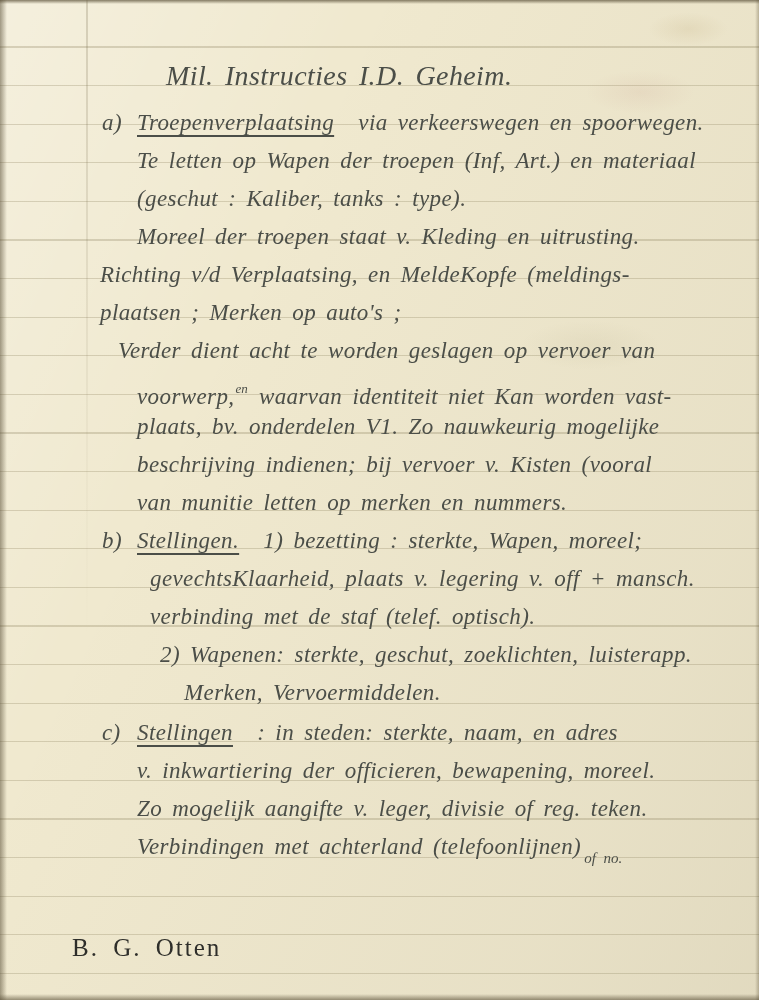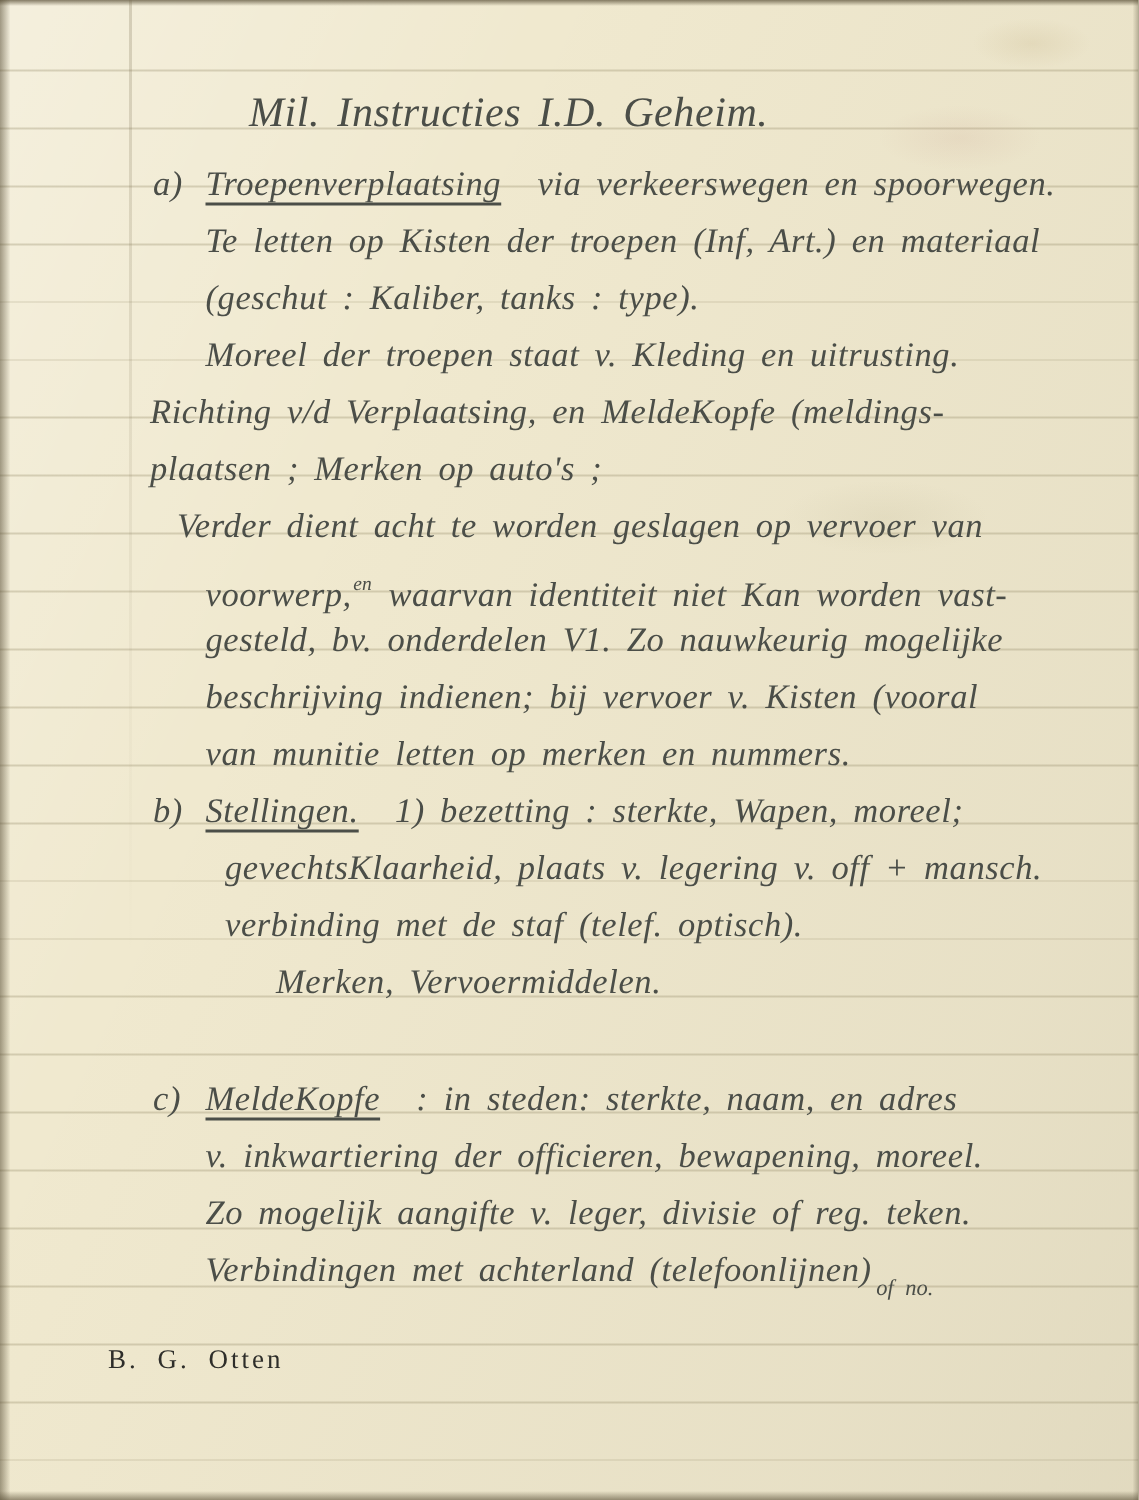--- a/index.html
+++ b/index.html
@@ -57,22 +57,22 @@
   .rest{margin-left:14px;}
   .pl118{padding-left:118px;}
   .pl126{}
   .pl146{padding-left:100px;}
   .pl150{padding-left:150px;font-style:italic;}
   .pl160{padding-left:160px;}
   .pl184{padding-left:184px;}
   .sup{font-size:13px;vertical-align:11px;letter-spacing:0;margin:0 1px;}
   .subnote{font-size:15px;vertical-align:-9px;letter-spacing:0;margin-left:3px;}
   .signature{
-    position:absolute;left:72px;top:896px;
-    font-size:18px;letter-spacing:2px;word-spacing:6px;
+    position:absolute;left:72px;top:934px;
+    font-size:25px;letter-spacing:2px;word-spacing:6px;
     color:var(--signature_ink);font-style:normal;white-space:nowrap;text-align:right;
   }
 </style>
 </head>
 <body>
 
 <div class="page">
 
   <div class="edge edge-top"></div>
   <div class="edge edge-left"></div>
@@ -84,49 +84,50 @@
   <div class="stain stain-3"></div>
 
   <div class="hand title">Mil. Instructies I.D.   Geheim.</div>
 
   <div class="sec sec-a hand">
     <div class="ln">
       <span class="label">a)</span>
       <span class="und">Troepenverplaatsing</span>
       <span class="rest">via verkeerswegen en spoorwegen.</span>
     </div>
-    <div class="ln">Te letten op Kisten der troepen (Inf, Art.) en materiaal</div>
+    <div class="ln">Te letten op Wapen der troepen (Inf, Art.) en materiaal</div>
     <div class="ln">(geschut : Kaliber, tanks : type).</div>
     <div class="ln">Moreel der troepen staat v. Kleding en uitrusting.</div>
     <div class="ln pl146">Richting v/d Verplaatsing, en MeldeKopfe (meldings-</div>
     <div class="ln pl146">plaatsen ; Merken op auto's ;</div>
     <div class="ln pl118">Verder dient acht te worden geslagen op vervoer van</div>
     <div class="ln pl126">
       <span>voorwerp,</span><span class="sup">en</span><span> waarvan identiteit niet Kan worden vast-</span>
     </div>
-    <div class="ln pl126">gesteld, bv. onderdelen V1. Zo nauwkeurig mogelijke</div>
+    <div class="ln pl126">plaats, bv. onderdelen V1. Zo nauwkeurig mogelijke</div>
     <div class="ln">beschrijving indienen; bij vervoer v. Kisten (vooral</div>
     <div class="ln">van munitie letten op merken en nummers.</div>
   </div>
 
   <div class="sec sec-b hand">
     <div class="ln">
       <span class="label">b)</span>
       <span class="und">Stellingen.</span>
       <span class="rest">1) bezetting : sterkte, Wapen, moreel;</span>
     </div>
     <div class="ln pl150">gevechtsKlaarheid, plaats v. legering v. off + mansch.</div>
     <div class="ln pl150">verbinding met de staf (telef. optisch).</div>
+    <div class="ln pl160">2) Wapenen: sterkte, geschut, zoeklichten, luisterapp.</div>
     <div class="ln pl184">Merken, Vervoermiddelen.</div>
   </div>
 
   <div class="sec sec-c hand">
     <div class="ln">
       <span class="label">c)</span>
-      <span class="und">MeldeKopfe</span>
+      <span class="und">Stellingen</span>
       <span class="rest">: in steden: sterkte, naam, en adres</span>
     </div>
     <div class="ln pl126">v. inkwartiering der officieren, bewapening, moreel.</div>
     <div class="ln pl126">Zo mogelijk aangifte v. leger, divisie of reg. teken.</div>
     <div class="ln pl126">
       <span>Verbindingen met achterland (telefoonlijnen)</span><span class="subnote">of no.</span><span></span>
     </div>
   </div>
 
   <div class="signature">B. G. Otten</div>

